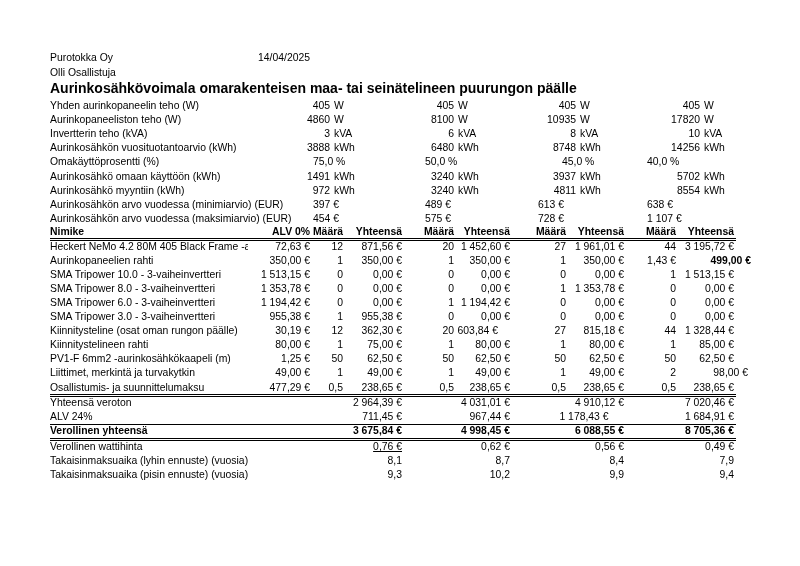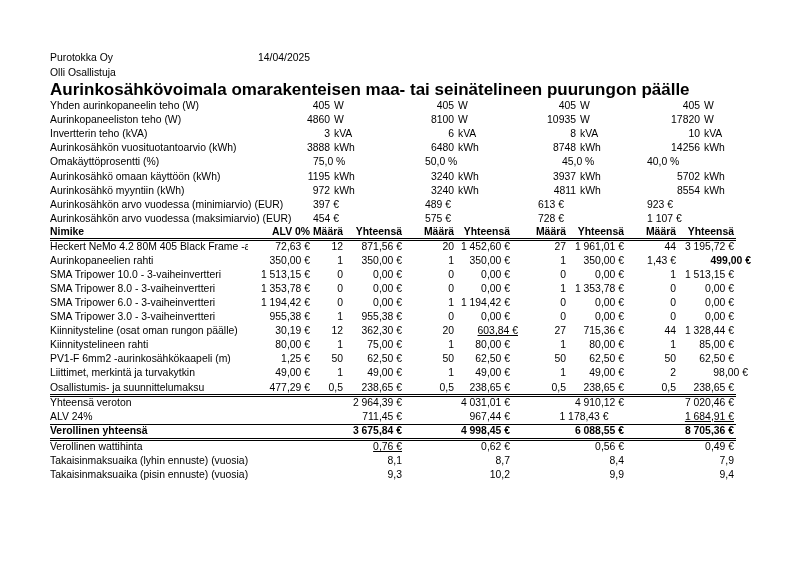--- a/index.html
+++ b/index.html
@@ -1,20 +1,20 @@
 <!DOCTYPE html>
 <html><head>
 <meta charset="utf-8">
 <style>
   html, body { margin:0; padding:0; background:#ffffff; }
   body { width:800px; height:566px; position:relative; overflow:hidden;
          font-family:"Liberation Sans", sans-serif; color:#000; font-size:10.4px; }
   .abs { position:absolute; white-space:nowrap; }
   .r { text-align:right; }
-  .title { font-size:17px; font-weight:bold; }
+  .title { font-size:14px; font-weight:bold; }
   .b { font-weight:bold; }
   .line { position:absolute; background:#000; height:1px; }
   .line2 { position:absolute; border-top:1px solid #000; border-bottom:1px solid #000; height:1px; }
 </style>
 </head>
 <body>
 
 <div id="doc">
   <div class="abs" style="left:50px;top:52px;">Purotokka Oy</div>
   <div class="abs" style="left:258px;top:52px;">14/04/2025</div>
@@ -57,42 +57,42 @@
       <div class="abs r" style="left:516px;width:60px;top:142.3px;">8748</div>
       <div class="abs " style="left:580px;top:142.3px;">kWh</div>
       <div class="abs r" style="left:640px;width:60px;top:142.3px;">14256</div>
       <div class="abs " style="left:704px;top:142.3px;">kWh</div>
       <div class="abs " style="left:50px;top:156.4px;">Omakäyttöprosentti (%)</div>
       <div class="abs " style="left:313px;top:156.4px;">75,0 %</div>
       <div class="abs " style="left:425px;top:156.4px;">50,0 %</div>
       <div class="abs " style="left:562px;top:156.4px;">45,0 %</div>
       <div class="abs " style="left:647px;top:156.4px;">40,0 %</div>
       <div class="abs " style="left:50px;top:170.5px;">Aurinkosähkö omaan käyttöön (kWh)</div>
-      <div class="abs r" style="left:270px;width:60px;top:170.5px;">1195</div>
+      <div class="abs r" style="left:270px;width:60px;top:170.5px;">1491</div>
       <div class="abs " style="left:334px;top:170.5px;">kWh</div>
       <div class="abs r" style="left:394px;width:60px;top:170.5px;">3240</div>
       <div class="abs " style="left:458px;top:170.5px;">kWh</div>
       <div class="abs r" style="left:516px;width:60px;top:170.5px;">3937</div>
       <div class="abs " style="left:580px;top:170.5px;">kWh</div>
       <div class="abs r" style="left:640px;width:60px;top:170.5px;">5702</div>
       <div class="abs " style="left:704px;top:170.5px;">kWh</div>
       <div class="abs " style="left:50px;top:184.6px;">Aurinkosähkö myyntiin (kWh)</div>
       <div class="abs r" style="left:270px;width:60px;top:184.6px;">972</div>
       <div class="abs " style="left:334px;top:184.6px;">kWh</div>
       <div class="abs r" style="left:394px;width:60px;top:184.6px;">3240</div>
       <div class="abs " style="left:458px;top:184.6px;">kWh</div>
       <div class="abs r" style="left:516px;width:60px;top:184.6px;">4811</div>
       <div class="abs " style="left:580px;top:184.6px;">kWh</div>
       <div class="abs r" style="left:640px;width:60px;top:184.6px;">8554</div>
       <div class="abs " style="left:704px;top:184.6px;">kWh</div>
       <div class="abs " style="left:50px;top:198.7px;">Aurinkosähkön arvo vuodessa (minimiarvio) (EUR)</div>
       <div class="abs " style="left:313px;top:198.7px;">397 €</div>
       <div class="abs " style="left:425px;top:198.7px;">489 €</div>
       <div class="abs " style="left:538px;top:198.7px;">613 €</div>
-      <div class="abs " style="left:647px;top:198.7px;">923 €</div>
+      <div class="abs " style="left:647px;top:198.7px;">638 €</div>
       <div class="abs " style="left:50px;top:212.8px;">Aurinkosähkön arvo vuodessa (maksimiarvio) (EUR)</div>
       <div class="abs " style="left:313px;top:212.8px;">454 €</div>
       <div class="abs " style="left:425px;top:212.8px;">575 €</div>
       <div class="abs " style="left:538px;top:212.8px;">728 €</div>
       <div class="abs " style="left:647px;top:212.8px;">1 107 €</div>
     </div>
   <div id="table">
       <div class="abs b" style="left:50px;top:226px;">Nimike</div>
       <div class="abs b r" style="left:240px;width:70px;top:226px;">ALV 0%</div>
       <div class="abs b r" style="left:303px;width:40px;top:226px;">Määrä</div>
@@ -162,23 +162,23 @@
       <div class="abs r" style="left:440px;width:70px;top:311px;">0,00 €</div>
       <div class="abs r" style="left:526px;width:40px;top:311px;">0</div>
       <div class="abs r" style="left:554px;width:70px;top:311px;">0,00 €</div>
       <div class="abs r" style="left:636px;width:40px;top:311px;">0</div>
       <div class="abs r" style="left:664px;width:70px;top:311px;">0,00 €</div>
       <div class="abs " style="left:50px;top:325.1px;width:198px;overflow:hidden;">Kiinnitysteline (osat oman rungon päälle)</div>
       <div class="abs r" style="left:240px;width:70px;top:325.1px;text-align:right;">30,19 €</div>
       <div class="abs r" style="left:303px;width:40px;top:325.1px;">12</div>
       <div class="abs r" style="left:332px;width:70px;top:325.1px;">362,30 €</div>
       <div class="abs r" style="left:414px;width:40px;top:325.1px;">20</div>
-      <div class="abs r" style="left:448px;width:70px;top:325.1px;text-decoration:underline;">603,84 €</div>
+      <div class="abs r" style="left:428px;width:70px;top:325.1px;">603,84 €</div>
       <div class="abs r" style="left:526px;width:40px;top:325.1px;">27</div>
-      <div class="abs r" style="left:554px;width:70px;top:325.1px;">715,36 €</div>
+      <div class="abs r" style="left:554px;width:70px;top:325.1px;">815,18 €</div>
       <div class="abs r" style="left:636px;width:40px;top:325.1px;">44</div>
       <div class="abs r" style="left:664px;width:70px;top:325.1px;">1 328,44 €</div>
       <div class="abs " style="left:50px;top:339.2px;width:198px;overflow:hidden;">Kiinnitystelineen rahti</div>
       <div class="abs r" style="left:240px;width:70px;top:339.2px;">80,00 €</div>
       <div class="abs r" style="left:303px;width:40px;top:339.2px;">1</div>
       <div class="abs r" style="left:332px;width:70px;top:339.2px;">75,00 €</div>
       <div class="abs r" style="left:414px;width:40px;top:339.2px;">1</div>
       <div class="abs r" style="left:440px;width:70px;top:339.2px;">80,00 €</div>
       <div class="abs r" style="left:526px;width:40px;top:339.2px;">1</div>
       <div class="abs r" style="left:554px;width:70px;top:339.2px;">80,00 €</div>
@@ -217,21 +217,21 @@
       <div class="line2" style="top:393.6px;left:50px;width:686px;"></div>
       <div class="abs " style="left:50px;top:396.6px;">Yhteensä veroton</div>
       <div class="abs r" style="left:322px;width:80px;top:396.6px;">2 964,39 €</div>
       <div class="abs r" style="left:430px;width:80px;top:396.6px;">4 031,01 €</div>
       <div class="abs r" style="left:544px;width:80px;top:396.6px;">4 910,12 €</div>
       <div class="abs r" style="left:654px;width:80px;top:396.6px;">7 020,46 €</div>
       <div class="abs " style="left:50px;top:410.70000000000005px;">ALV 24%</div>
       <div class="abs r" style="left:322px;width:80px;top:410.70000000000005px;">711,45 €</div>
       <div class="abs r" style="left:430px;width:80px;top:410.70000000000005px;">967,44 €</div>
       <div class="abs r" style="left:544px;width:80px;top:410.70000000000005px;text-align:center;">1 178,43 €</div>
-      <div class="abs r" style="left:654px;width:80px;top:410.70000000000005px;text-decoration:underline;">1 684,91 €</div>
+      <div class="abs r" style="left:654px;width:80px;top:410.70000000000005px;">1 684,91 €</div>
       <div class="line" style="top:423.70000000000005px;left:50px;width:686px;"></div>
       <div class="abs b" style="left:50px;top:424.8px;">Verollinen yhteensä</div>
       <div class="abs r b" style="left:322px;width:80px;top:424.8px;">3 675,84 €</div>
       <div class="abs r b" style="left:430px;width:80px;top:424.8px;">4 998,45 €</div>
       <div class="abs r b" style="left:544px;width:80px;top:424.8px;">6 088,55 €</div>
       <div class="abs r b" style="left:654px;width:80px;top:424.8px;">8 705,36 €</div>
       <div class="line2" style="top:437.90000000000003px;left:50px;width:686px;"></div>
       <div class="abs " style="left:50px;top:440.90000000000003px;">Verollinen wattihinta</div>
       <div class="abs r" style="left:332px;width:70px;top:440.90000000000003px;text-decoration:underline;">0,76 €</div>
       <div class="abs r" style="left:440px;width:70px;top:440.90000000000003px;">0,62 €</div>

